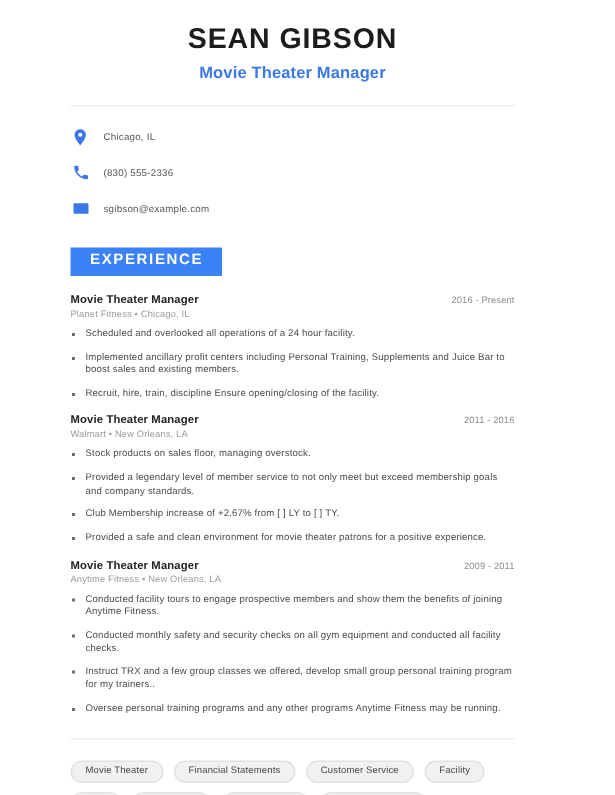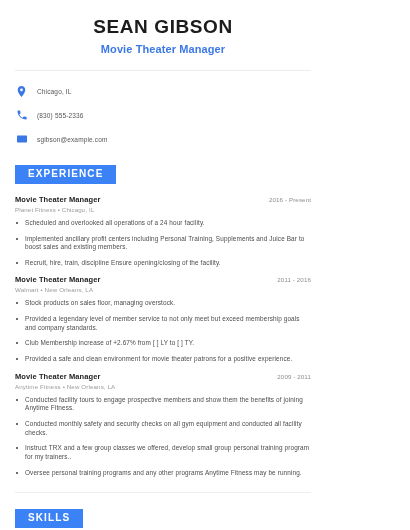--- a/index.html
+++ b/index.html
@@ -13,20 +13,21 @@
     font-family: "Liberation Sans", sans-serif;
     color: #3c3c3c;
     overflow: hidden;
   }
   .page {
     width: 326px;
     height: 530px;
     box-sizing: border-box;
     padding: 0 15px;
     position: relative;
+    margin-left: 32px;
   }
 
   
   .header {
     text-align: center;
     padding-top: 17px;
   }
   .name {
     font-size: 19px;
     font-weight: bold;
@@ -243,21 +244,20 @@
           <li>Oversee personal training programs and any other programs Anytime Fitness may be running.</li>
         </ul>
       </div>
 
     </div>
   </div>
 
   <hr class="divider">
 
   <div class="section">
-    <span class="section-badge">SKILLS</span>
 
     <div class="skills-wrap">
       <span class="skill-pill">Movie Theater</span>
       <span class="skill-pill">Financial Statements</span>
       <span class="skill-pill">Customer Service</span>
       <span class="skill-pill">Facility</span>
       <span class="skill-pill">POS</span>
       <span class="skill-pill">Sales Floor</span>
       <span class="skill-pill">Meal Service</span>
       <span class="skill-pill">Company Policies</span>

